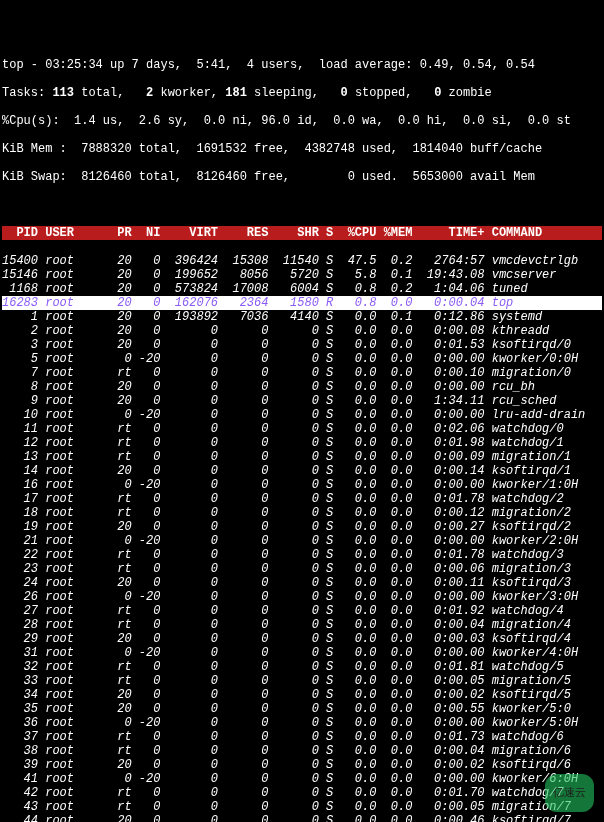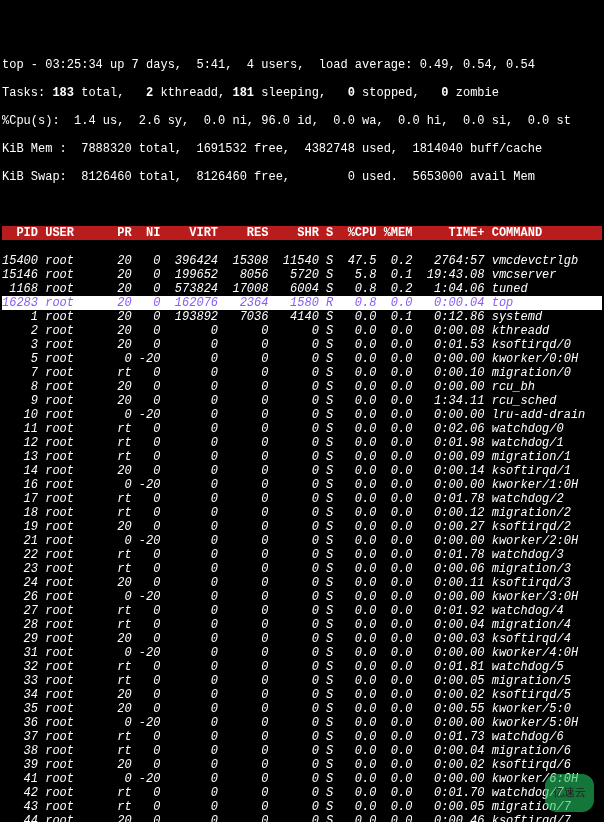--- a/index.html
+++ b/index.html
@@ -31,21 +31,21 @@
       border-radius: 12px;
       padding: 12px 8px;
     }
   </style>
 </head>
 <body>
 
 
 
 <div class="hdr">top - 03:25:34 up 7 days,  5:41,  4 users,  load average: 0.49, 0.54, 0.54</div>
-<div class="hdr"><span>Tasks: </span><span class="b">183 </span><span>total,   </span><span class="b">2 </span><span>kthreadd, </span><span class="b">181 </span><span>sleeping,   </span><span class="b">0 </span><span>stopped,   </span><span class="b">0 </span><span>zombie</span></div>
+<div class="hdr"><span>Tasks: </span><span class="b">113 </span><span>total,   </span><span class="b">2 </span><span>kworker, </span><span class="b">181 </span><span>sleeping,   </span><span class="b">0 </span><span>stopped,   </span><span class="b">0 </span><span>zombie</span></div>
 <div class="hdr">%Cpu(s):  1.4 us,  2.6 sy,  0.0 ni, 96.0 id,  0.0 wa,  0.0 hi,  0.0 si,  0.0 st</div>
 <div class="hdr">KiB Mem :  7888320 total,  1691532 free,  4382748 used,  1814040 buff/cache</div>
 <div class="hdr">KiB Swap:  8126460 total,  8126460 free,        0 used.  5653000 avail Mem </div>
 <div> </div>
 <div class="cols">  PID USER      PR  NI    VIRT    RES    SHR S  %CPU %MEM     TIME+ COMMAND     </div>
 <div id="rows"><div class="row">15400 root      20   0  396424  15308  11540 S  47.5  0.2   2764:57 vmcdevctrlgb</div><div class="row">15146 root      20   0  199652   8056   5720 S   5.8  0.1  19:43.08 vmcserver</div><div class="row"> 1168 root      20   0  573824  17008   6004 S   0.8  0.2   1:04.06 tuned</div><div class="row hl">16283 root      20   0  162076   2364   1580 R   0.8  0.0   0:00.04 top</div><div class="row">    1 root      20   0  193892   7036   4140 S   0.0  0.1   0:12.86 systemd</div><div class="row">    2 root      20   0       0      0      0 S   0.0  0.0   0:00.08 kthreadd</div><div class="row">    3 root      20   0       0      0      0 S   0.0  0.0   0:01.53 ksoftirqd/0</div><div class="row">    5 root       0 -20       0      0      0 S   0.0  0.0   0:00.00 kworker/0:0H</div><div class="row">    7 root      rt   0       0      0      0 S   0.0  0.0   0:00.10 migration/0</div><div class="row">    8 root      20   0       0      0      0 S   0.0  0.0   0:00.00 rcu_bh</div><div class="row">    9 root      20   0       0      0      0 S   0.0  0.0   1:34.11 rcu_sched</div><div class="row">   10 root       0 -20       0      0      0 S   0.0  0.0   0:00.00 lru-add-drain</div><div class="row">   11 root      rt   0       0      0      0 S   0.0  0.0   0:02.06 watchdog/0</div><div class="row">   12 root      rt   0       0      0      0 S   0.0  0.0   0:01.98 watchdog/1</div><div class="row">   13 root      rt   0       0      0      0 S   0.0  0.0   0:00.09 migration/1</div><div class="row">   14 root      20   0       0      0      0 S   0.0  0.0   0:00.14 ksoftirqd/1</div><div class="row">   16 root       0 -20       0      0      0 S   0.0  0.0   0:00.00 kworker/1:0H</div><div class="row">   17 root      rt   0       0      0      0 S   0.0  0.0   0:01.78 watchdog/2</div><div class="row">   18 root      rt   0       0      0      0 S   0.0  0.0   0:00.12 migration/2</div><div class="row">   19 root      20   0       0      0      0 S   0.0  0.0   0:00.27 ksoftirqd/2</div><div class="row">   21 root       0 -20       0      0      0 S   0.0  0.0   0:00.00 kworker/2:0H</div><div class="row">   22 root      rt   0       0      0      0 S   0.0  0.0   0:01.78 watchdog/3</div><div class="row">   23 root      rt   0       0      0      0 S   0.0  0.0   0:00.06 migration/3</div><div class="row">   24 root      20   0       0      0      0 S   0.0  0.0   0:00.11 ksoftirqd/3</div><div class="row">   26 root       0 -20       0      0      0 S   0.0  0.0   0:00.00 kworker/3:0H</div><div class="row">   27 root      rt   0       0      0      0 S   0.0  0.0   0:01.92 watchdog/4</div><div class="row">   28 root      rt   0       0      0      0 S   0.0  0.0   0:00.04 migration/4</div><div class="row">   29 root      20   0       0      0      0 S   0.0  0.0   0:00.03 ksoftirqd/4</div><div class="row">   31 root       0 -20       0      0      0 S   0.0  0.0   0:00.00 kworker/4:0H</div><div class="row">   32 root      rt   0       0      0      0 S   0.0  0.0   0:01.81 watchdog/5</div><div class="row">   33 root      rt   0       0      0      0 S   0.0  0.0   0:00.05 migration/5</div><div class="row">   34 root      20   0       0      0      0 S   0.0  0.0   0:00.02 ksoftirqd/5</div><div class="row">   35 root      20   0       0      0      0 S   0.0  0.0   0:00.55 kworker/5:0</div><div class="row">   36 root       0 -20       0      0      0 S   0.0  0.0   0:00.00 kworker/5:0H</div><div class="row">   37 root      rt   0       0      0      0 S   0.0  0.0   0:01.73 watchdog/6</div><div class="row">   38 root      rt   0       0      0      0 S   0.0  0.0   0:00.04 migration/6</div><div class="row">   39 root      20   0       0      0      0 S   0.0  0.0   0:00.02 ksoftirqd/6</div><div class="row">   41 root       0 -20       0      0      0 S   0.0  0.0   0:00.00 kworker/6:0H</div><div class="row">   42 root      rt   0       0      0      0 S   0.0  0.0   0:01.70 watchdog/7</div><div class="row">   43 root      rt   0       0      0      0 S   0.0  0.0   0:00.05 migration/7</div><div class="row">   44 root      20   0       0      0      0 S   0.0  0.0   0:00.46 ksoftirqd/7</div></div>
 
 <div class="watermark">亿速云</div>
 
 

